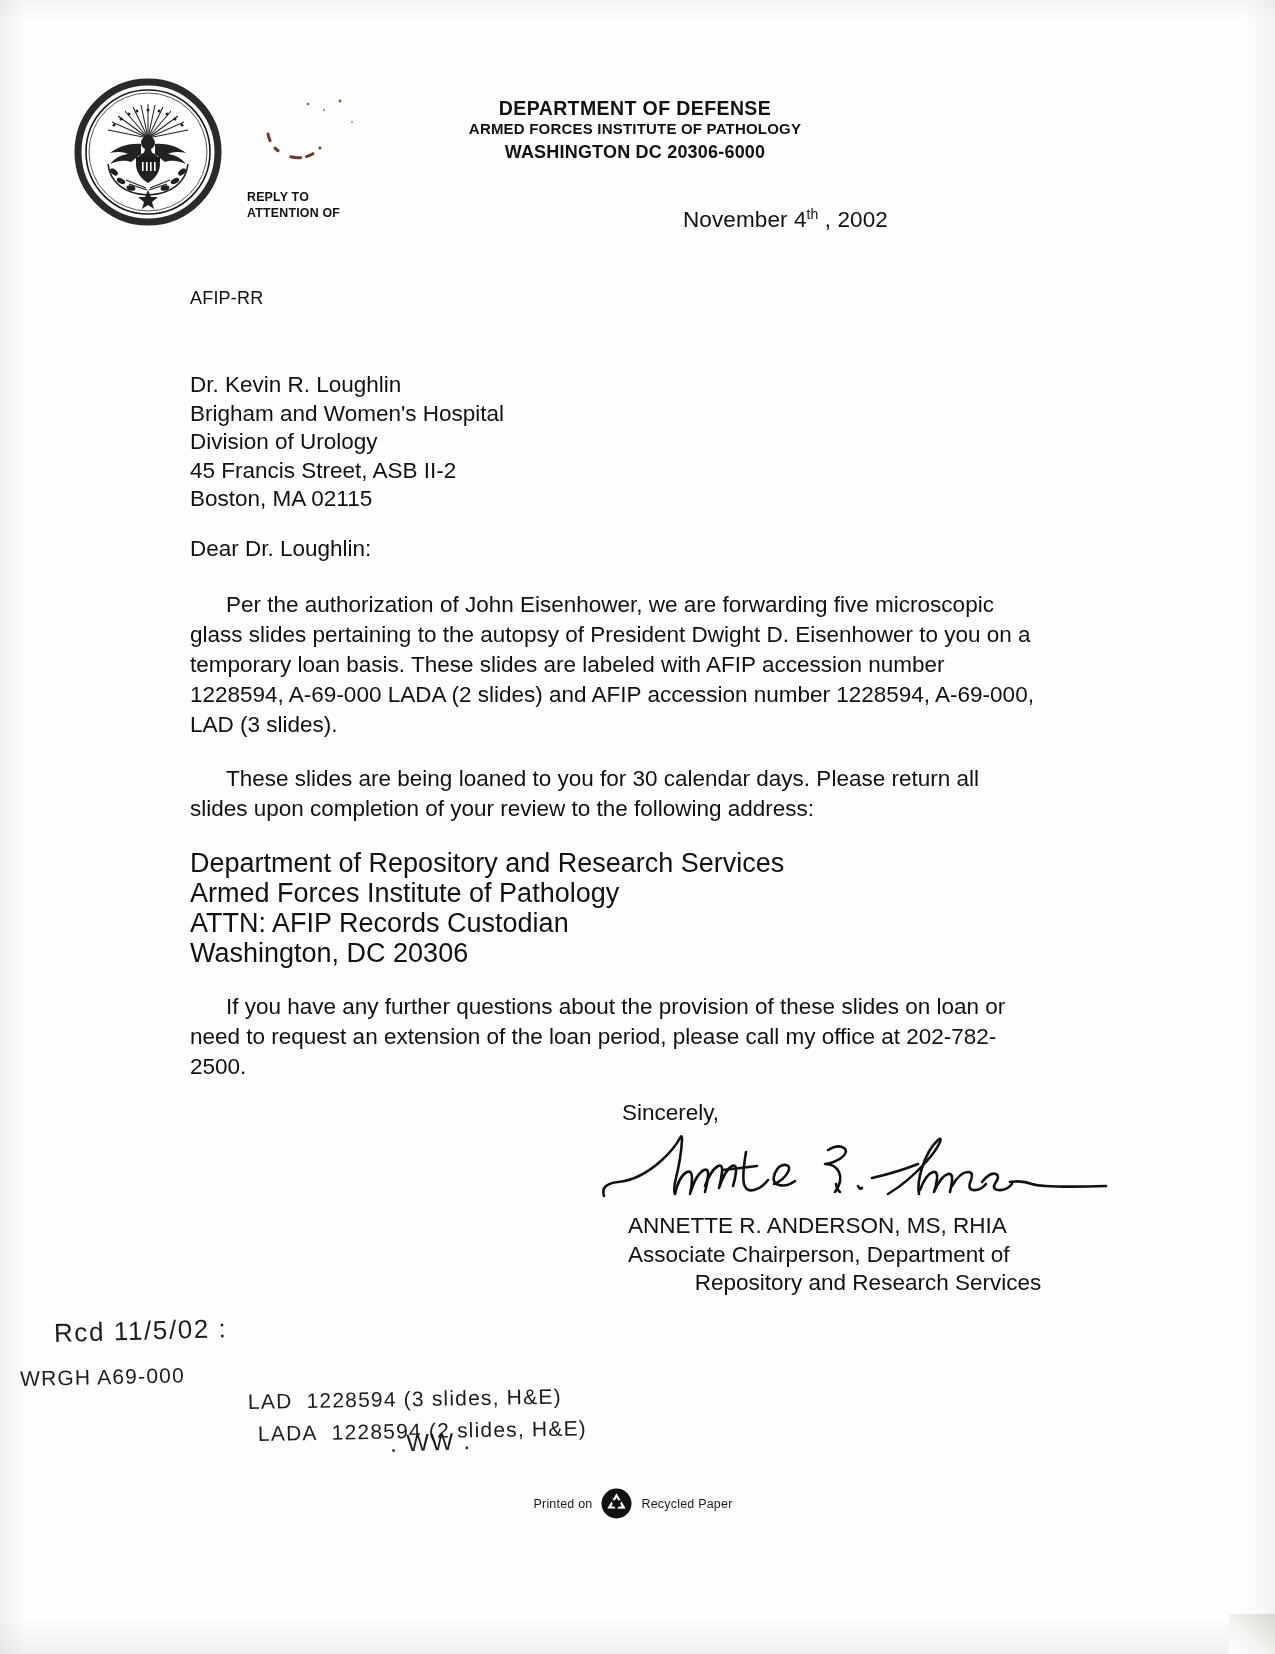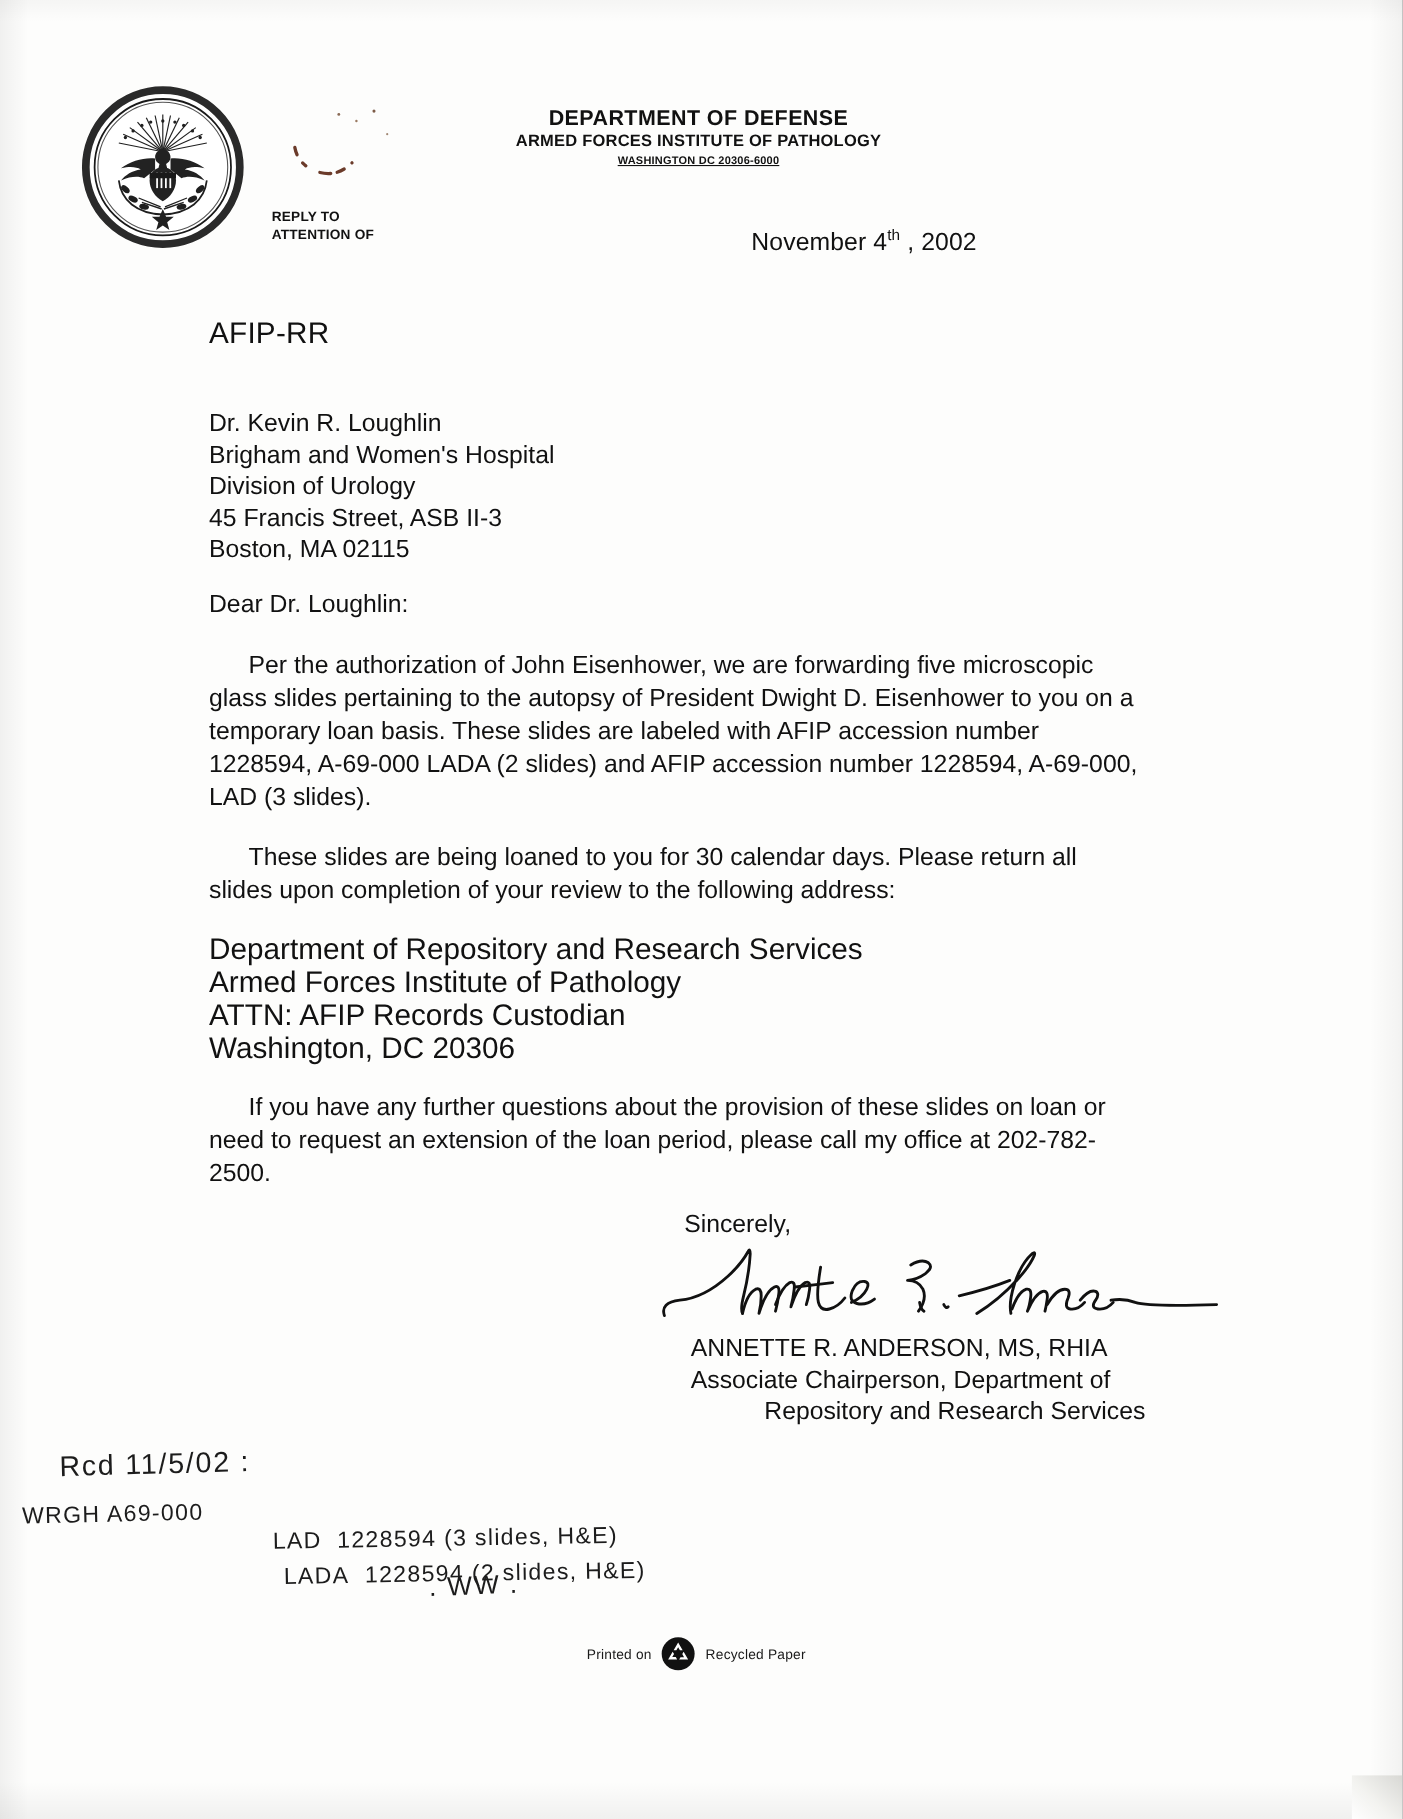--- a/index.html
+++ b/index.html
@@ -73,24 +73,23 @@
     line-height: 1.15;
   }
   .lh-2 {
     font-weight: bold;
     font-size: 15px;
     letter-spacing: 0.2px;
     line-height: 1.35;
   }
   .lh-3 {
     font-weight: bold;
-    font-size: 10px;
+    font-size: 18px;
     letter-spacing: 0.2px;
     line-height: 1.35;
-    text-decoration: underline;
   }
 
   .reply-to {
     position: absolute;
     left: 247px;
     top: 190px;
     font-weight: bold;
     font-size: 12.4px;
     line-height: 1.28;
     letter-spacing: 0.2px;
@@ -106,21 +105,21 @@
   .date-line sup {
     font-size: 0.62em;
     vertical-align: super;
     line-height: 0;
   }
 
   .office-symbol {
     position: absolute;
     left: 190px;
     top: 288px;
-    font-size: 27px;
+    font-size: 18px;
     letter-spacing: 0.2px;
   }
 
   .addressee {
     position: absolute;
     left: 190px;
     top: 371px;
     font-size: 22.5px;
     line-height: 28.5px;
     white-space: pre-line;
@@ -333,21 +332,21 @@
     <div>ATTENTION OF</div>
   </div>
 
   <div class="date-line"><span>November 4</span><sup>th</sup><span> , 2002</span></div>
 
   <div class="office-symbol">AFIP-RR</div>
 
   <div class="addressee">Dr. Kevin R. Loughlin
 Brigham and Women's Hospital
 Division of Urology
-45 Francis Street, ASB II-3
+45 Francis Street, ASB II-2
 Boston, MA  02115</div>
 
   <div class="salutation">Dear Dr. Loughlin:</div>
 
   <div class="body">
     <p>Per the authorization of John Eisenhower, we are forwarding five microscopic glass slides pertaining to the autopsy of President Dwight D. Eisenhower to you on a temporary loan basis.  These slides are labeled with AFIP accession number 1228594, A-69-000 LADA (2 slides) and AFIP accession number 1228594, A-69-000, LAD (3 slides).</p>
     <p>These slides are being loaned to you for 30 calendar days.  Please return all slides upon completion of your review to the following address:</p>
     <div class="return-address">
       <div>Department of Repository and Research Services</div>
       <div>Armed Forces Institute of Pathology</div>

